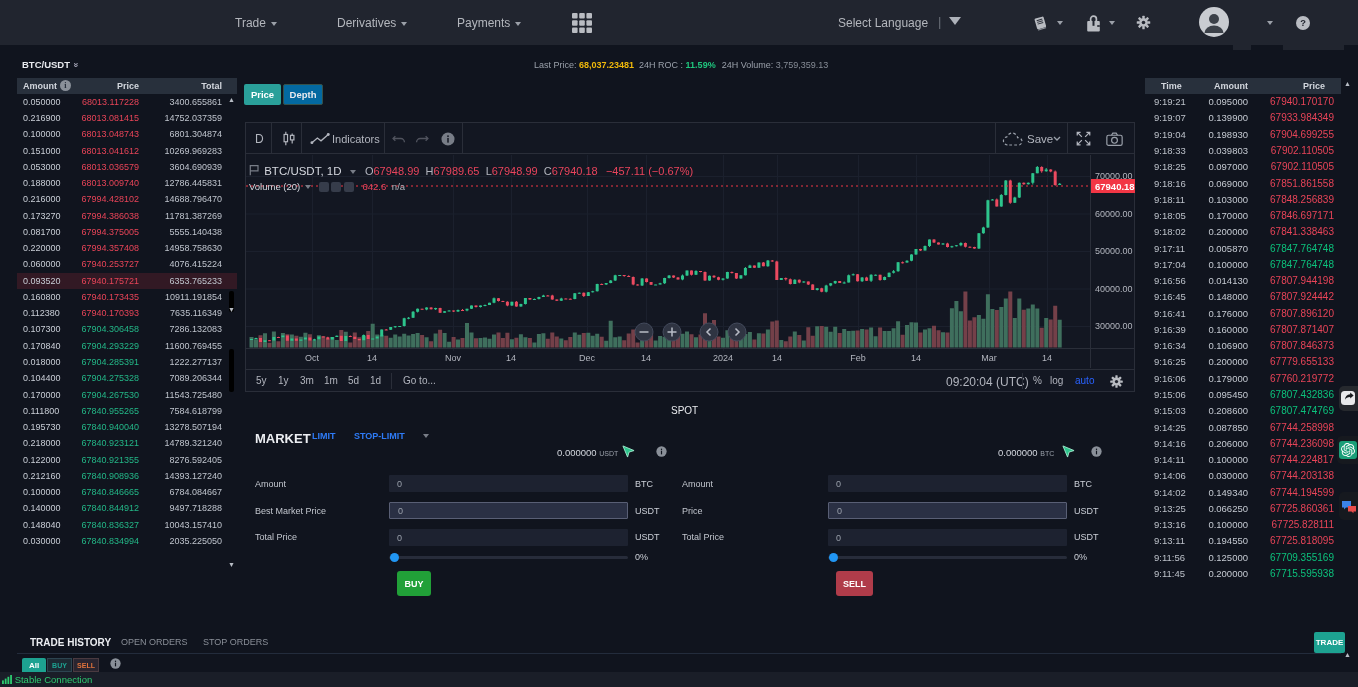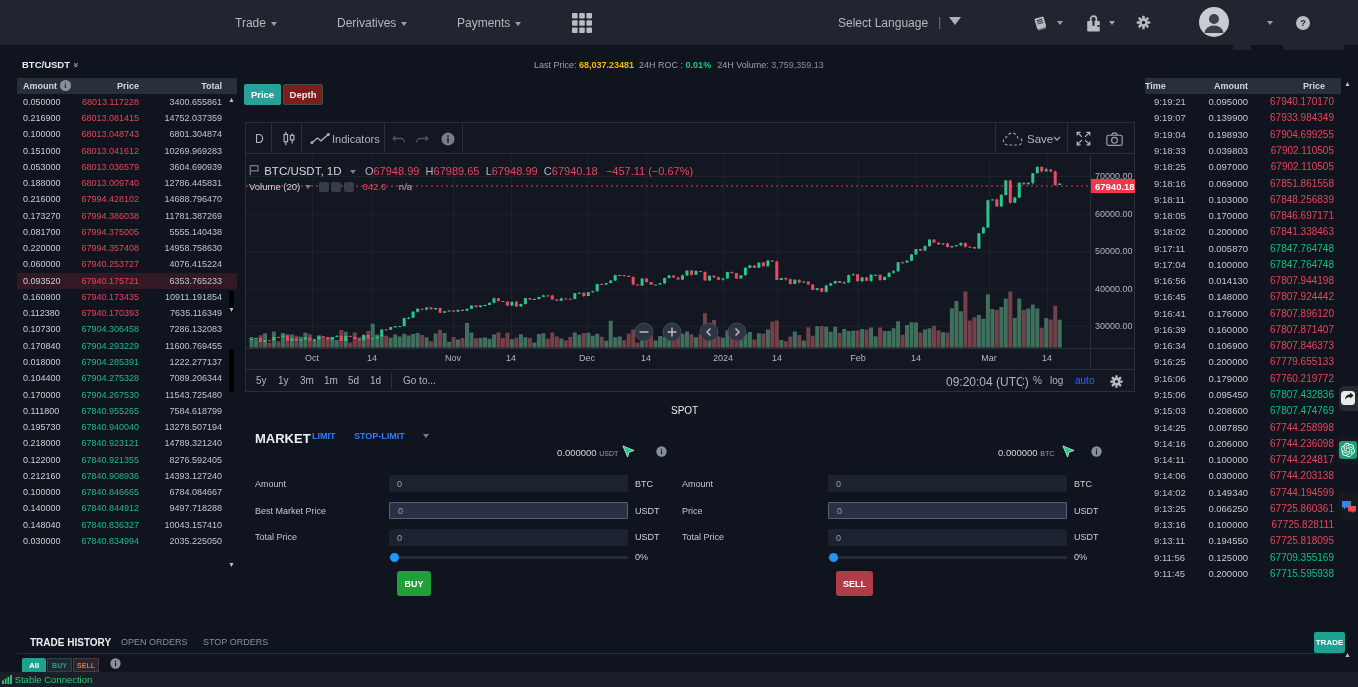--- a/index.html
+++ b/index.html
@@ -249,24 +249,24 @@
       <span class="col-t">2035.225050</span>
     </div>
 </div>
 <span class="abs" style="left:228px;top:96px;color:#b8bdc5;font-size:7px">▲</span>
 <div class="abs" style="left:229px;top:291px;width:5px;height:21px;background:#000;border-radius:2px"></div>
 <span class="abs" style="left:228px;top:306px;color:#b8bdc5;font-size:7px">▼</span>
 <div class="abs" style="left:229px;top:349px;width:5px;height:43px;background:#000;border-radius:2px"></div>
 <span class="abs" style="left:228px;top:561px;color:#b8bdc5;font-size:7px">▼</span>
 
 <div class="abs" style="left:534px;top:60px;font-size:9px;color:#9aa0aa;white-space:nowrap">
-Last Price: <span style="color:#f0b90b;font-weight:bold">68,037.23481</span><span style="margin-left:5px">24H ROC : </span><span style="color:#1fc57d;font-weight:bold">0.01%</span><span style="margin-left:6px">24H Volume: </span><span style="color:#868c96">3,759,359.13</span>
+Last Price: <span style="color:#f0b90b;font-weight:bold">68,037.23481</span><span style="margin-left:5px">24H ROC : </span><span style="color:#1fc57d;font-weight:bold">11.59%</span><span style="margin-left:6px">24H Volume: </span><span style="color:#868c96">3,759,359.13</span>
 </div>
 <div class="abs" style="left:244px;top:84px;width:37px;height:21px;background:#2aa09a;border-radius:2px;display:flex;align-items:center;justify-content:center;color:#fff;font-weight:bold;font-size:9.5px">Price</div>
-<div class="abs" style="left:283px;top:84px;width:40px;height:21px;background:#7f1d1d;border:1px solid #35514a;border-radius:2px;display:flex;align-items:center;justify-content:center;color:#e8eaee;font-weight:bold;font-size:9.5px">Depth</div>
+<div class="abs" style="left:283px;top:84px;width:40px;height:21px;background:#0369a1;border:1px solid #35514a;border-radius:2px;display:flex;align-items:center;justify-content:center;color:#e8eaee;font-weight:bold;font-size:9.5px">Depth</div>
 
 <div class="abs" style="left:245px;top:122px;width:890px;height:270px;background:#131722;border:1px solid #2a2e39"></div>
 <div class="abs" style="left:246px;top:123px;width:888px;height:31px;border-bottom:1px solid #2a2e39;background:#131722">
   <span class="abs tvtext" style="left:9px;top:9px;font-size:12px">D</span>
   <div class="sep" style="left:25px"></div>
   <span class="abs" style="left:33px;top:6px"><svg width="20" height="20" viewBox="0 0 22 22">
         <g stroke="#b2b5be" stroke-width="1.3" fill="none">
           <path d="M7.5 3v3M7.5 14v4M14.5 5v2M14.5 12v4"></path>
           <rect x="5.6" y="6" width="3.8" height="8"></rect>
           <rect x="12.6" y="7" width="3.8" height="5"></rect>
@@ -378,21 +378,21 @@
  <span style="margin-left:6px;color:#b2b5be;font-size:11px">O</span><span style="color:#e8445c;font-size:11px">67948.99</span>
  <span style="margin-left:3px;color:#b2b5be;font-size:11px">H</span><span style="color:#e8445c;font-size:11px">67989.65</span>
  <span style="margin-left:3px;color:#b2b5be;font-size:11px">L</span><span style="color:#e8445c;font-size:11px">67948.99</span>
  <span style="margin-left:3px;color:#b2b5be;font-size:11px">C</span><span style="color:#e8445c;font-size:11px">67940.18</span>
  <span style="margin-left:5px;color:#e8445c;font-size:11px">−457.11 (−0.67%)</span>
 </div>
 <div class="abs" style="left:249px;top:181px;font-size:9.5px;color:#d5d8df;white-space:nowrap">Volume (20) <span class="caret" style="border-top-color:#787d87;border-left-width:3px;border-right-width:3px;border-top-width:4px;margin-left:2px"></span>
  <span style="display:inline-block;width:10px;height:10px;background:#363c4a;border-radius:2px;vertical-align:-2px;margin-left:5px"></span>
  <span style="display:inline-block;width:10px;height:10px;background:#363c4a;border-radius:2px;vertical-align:-2px"></span>
  <span style="display:inline-block;width:10px;height:10px;background:#363c4a;border-radius:2px;vertical-align:-2px"></span>
- <span style="margin-left:6px;color:#e8445c">642.6</span> <span style="color:#b2b5be;margin-left:10px">n/a</span>
+ <span style="margin-left:6px;color:#e8445c">642.6</span> <span style="color:#b2b5be;margin-left:3px">n/a</span>
 </div>
 <div class="abs" style="left:245px;top:369px;width:890px;height:23px;background:#131722;border:1px solid #2a2e39">
   <span class="abs tvtext" style="left:10px;top:5px;font-size:10px">5y</span>
   <span class="abs tvtext" style="left:32px;top:5px;font-size:10px">1y</span>
   <span class="abs tvtext" style="left:54px;top:5px;font-size:10px">3m</span>
   <span class="abs tvtext" style="left:78px;top:5px;font-size:10px">1m</span>
   <span class="abs tvtext" style="left:102px;top:5px;font-size:10px">5d</span>
   <span class="abs tvtext" style="left:124px;top:5px;font-size:10px">1d</span>
   <div class="sep" style="left:145px;top:3px;height:16px"></div>
   <span class="abs tvtext" style="left:157px;top:5px;font-size:10px">Go to...</span>
@@ -466,21 +466,21 @@
 <span class="coin" style="left:1074px;top:479px">BTC</span>
 <span class="coin" style="left:1074px;top:506px">USDT</span>
 <span class="coin" style="left:1074px;top:532px">USDT</span>
 <div class="slider" style="left:828px;top:556px;width:239px"></div>
 <div class="sdot" style="left:829px;top:553px"></div>
 <span class="coin" style="left:1074px;top:552px">0%</span>
 <div class="abs" style="left:836px;top:571px;width:37px;height:25px;background:#b03c4a;border-radius:3px;display:flex;align-items:center;justify-content:center;color:#fff;font-weight:bold;font-size:9px">SELL</div>
 
 <div class="abs" style="left:1145px;top:78px;width:196px">
   <div class="obhead">
-      <span style="width:61px;padding-left:0">Time</span>
+      <span style="width:61px;padding-left:16px">Time</span>
       <span style="width:42px;text-align:right">Amount</span>
       <span style="flex:1;text-align:right;padding-right:16px">Price</span>
     </div>
   <div class="threa">
       <span class="th-t">9:19:21</span>
       <span class="th-a">0.095000</span>
       <span class="th-p red">67940.170170</span>
     </div>
     <div class="threa">
       <span class="th-t">9:19:07</span>

